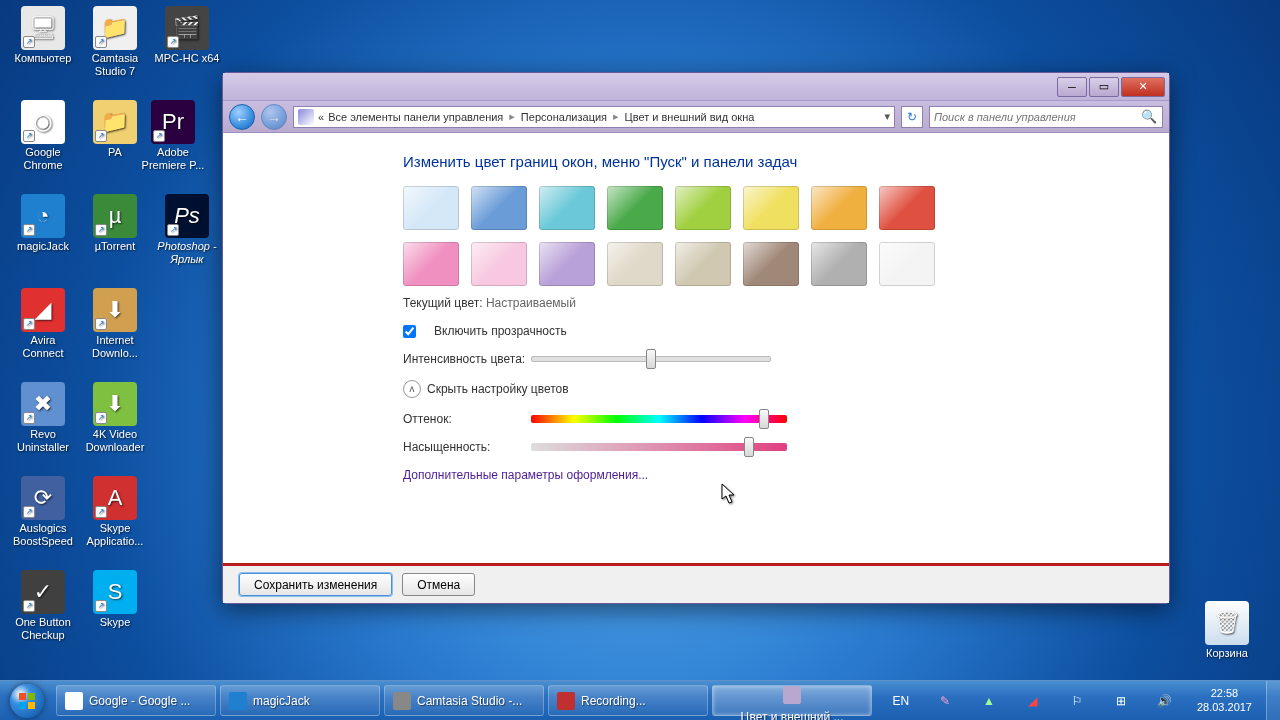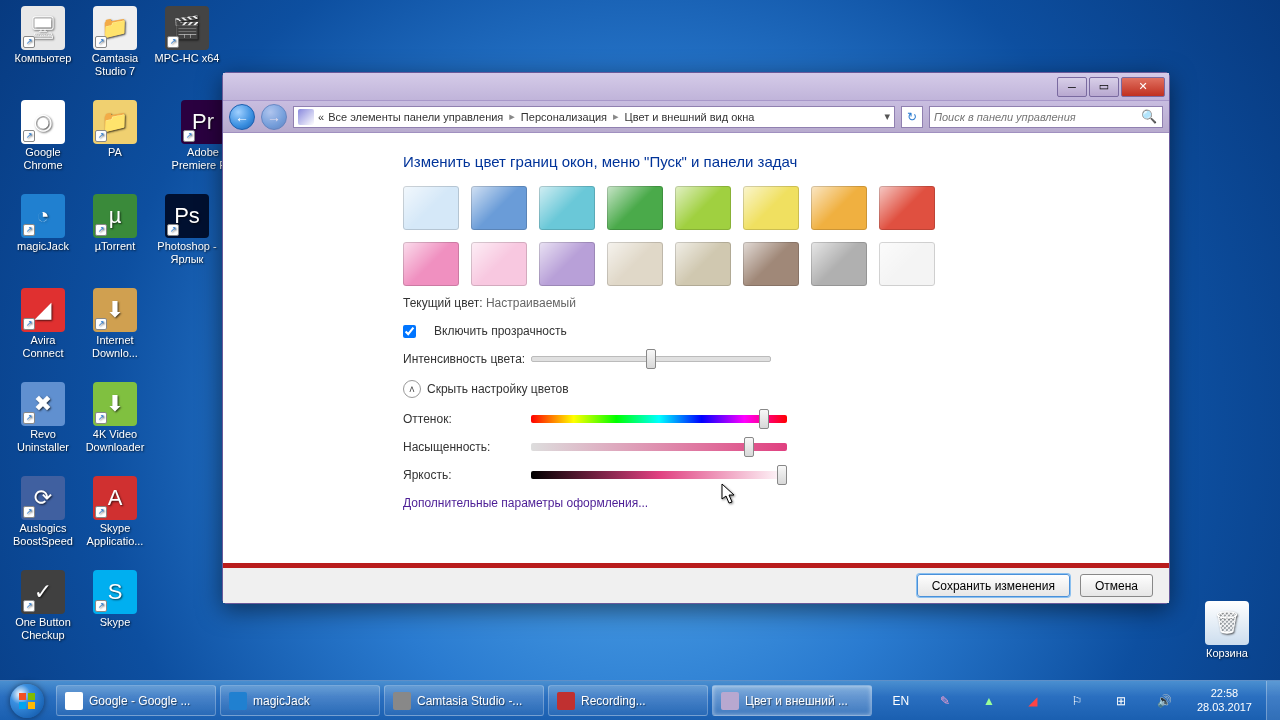--- a/index.html
+++ b/index.html
@@ -14,21 +14,21 @@
 .di { width: 66px; text-align: center; color: #fff; font-size: 11px; text-shadow: 1px 1px 2px rgba(0,0,0,.7); cursor: pointer; position: absolute; }
 .di .ico { width: 44px; height: 44px; margin: 0 auto 2px; border-radius: 4px; display: flex; align-items: center; justify-content: center; font-size: 22px; color: #fff; }
 .di .lbl { line-height: 1.15; word-wrap: break-word; }
 .shortcut { position: absolute; left: 2px; bottom: 2px; width: 12px; height: 12px; background: #fff; border: 1px solid #888; border-radius: 2px; font-size: 8px; color: #2a7bd0; line-height: 10px; }
 
 
 .taskbar { position: absolute; left: 0; right: 0; bottom: 0; height: 40px; background: linear-gradient(to bottom, #4a8fd0, #2a6fc0 40%, #1a5fb0); border-top: 1px solid rgba(255,255,255,.3); display: flex; align-items: stretch; }
 .start-orb { width: 54px; display: flex; align-items: center; justify-content: center; cursor: pointer; }
 .start-orb .orb { width: 34px; height: 34px; border-radius: 50%; background: radial-gradient(circle at 30% 30%, #fff, #3a8fe0 30%, #0a4fa0); position: relative; box-shadow: 0 0 6px rgba(0,0,0,.5); display: flex; align-items: center; justify-content: center; }
 .tbtn { min-width: 160px; max-width: 164px; margin: 4px 2px; border: 1px solid rgba(255,255,255,.25); border-radius: 3px; background: linear-gradient(to bottom, rgba(255,255,255,.2), rgba(255,255,255,.05)); display: flex; align-items: center; padding: 0 8px; color: #fff; font-size: 12px; cursor: pointer; gap: 6px; text-shadow: 1px 1px 1px rgba(0,0,0,.5); }
-.tbtn.active { background: linear-gradient(to bottom, rgba(255,255,255,.35), rgba(255,255,255,.15)); box-shadow: inset 0 0 4px rgba(255,255,255,.5); }
+.tbtn.active { background: linear-gradient(to bottom, rgba(255,255,255,.35), rgba(255,255,255,.15)); box-shadow: inset 0 0 4px rgba(255,255,255,.5); flex-direction: column; }
 .tbtn .ti { width: 18px; height: 18px; border-radius: 2px; flex-shrink: 0; }
 .tray { margin-left: auto; display: flex; align-items: center; color: #fff; font-size: 11px; padding: 0 6px; gap: 4px; }
 .tray .ic { width: 40px; height: 16px; display: flex; align-items: center; justify-content: center; font-size: 12px; }
 .clock { text-align: center; font-size: 11px; line-height: 1.2; padding: 0 8px; }
 .showdesk { width: 14px; border-left: 1px solid rgba(255,255,255,.3); background: rgba(255,255,255,.1); cursor: pointer; }
 
 
 .window { position: absolute; left: 222px; top: 72px; width: 948px; height: 532px; background: #cbbfe0; border: 1px solid #6a5a9a; border-radius: 5px; box-shadow: 0 6px 24px rgba(0,0,0,.5); display: flex; flex-direction: column; }
 .titlezone { height: 28px; display: flex; justify-content: flex-end; align-items: center; padding: 0 4px; background: linear-gradient(to bottom, #d5cbe8, #c0b4da); border-bottom: 1px solid #a898ca; }
 .winctl { display: flex; gap: 2px; }
@@ -60,21 +60,21 @@
 .track { position: relative; height: 6px; width: 256px; background: #e0e0e0; border: 1px solid #bbb; border-radius: 2px; }
 .track.plain { width: 240px; }
 .track.hue { background: linear-gradient(to right, red, yellow, lime, cyan, blue, magenta, red); border: 0; height: 8px; }
 .track.sat { background: linear-gradient(to right, #ddd, #e04080); border: 0; height: 8px; }
 .track.lig { background: linear-gradient(to right, #000, #e04080, #fff); border: 0; height: 8px; }
 .thumb { position: absolute; top: 50%; width: 10px; height: 20px; background: linear-gradient(to bottom,#f8f8f8,#d8d8d8); border: 1px solid #888; border-radius: 2px; transform: translate(-50%,-50%); cursor: pointer; }
 .toggle { font-size: 12px; margin: 14px 0 14px; display: flex; align-items: center; gap: 6px; cursor: pointer; }
 .toggle .circ { width: 18px; height: 18px; border: 1px solid #999; border-radius: 50%; display: flex; align-items: center; justify-content: center; font-size: 10px; color: #444; }
 .link { color: #4c1d95; font-size: 12px; cursor: pointer; margin-top: 6px; }
 
-.footer { height: 40px; background: #f0f0f0; border-top: 5px solid #b91c1c; display: flex; align-items: center; justify-content: flex-end; padding: 12px 16px; gap: 10px; }
+.footer { height: 40px; background: #f0f0f0; border-top: 3px solid #b91c1c; display: flex; align-items: center; justify-content: flex-start; padding: 12px 16px; gap: 10px; }
 .footer button { height: 23px; padding: 0 14px; font-size: 12px; border: 1px solid #888; border-radius: 3px; background: linear-gradient(to bottom,#fefefe,#e6e6e6); cursor: pointer; }
 .footer button.primary { border-color: #4a90d9; box-shadow: 0 0 0 1px #8ac0f0; }
 
 .cursor { position: absolute; left: 721px; top: 483px; width: 16px; height: 22px; z-index: 999; pointer-events: none; }
 .cursor svg { filter: drop-shadow(1px 1px 1px rgba(0,0,0,.5)); }
 </style>
 </head>
 <body>
 
 <div class="desktop" id="desktop">
@@ -91,33 +91,33 @@
       <div class="lbl">MPC-HC x64</div>
     </div>
     <div class="di" style="left: 10px; top: 100px;">
       <div class="ico" style="background:#fff;position:relative">◉<div class="shortcut">↗</div></div>
       <div class="lbl">Google Chrome</div>
     </div>
     <div class="di" style="left: 82px; top: 100px;">
       <div class="ico" style="background:#f0d070;position:relative">📁<div class="shortcut">↗</div></div>
       <div class="lbl">PA</div>
     </div>
-    <div class="di" style="left: 170px; top: 100px;">
+    <div class="di" style="left: 140px; top: 100px;">
       <div class="ico" style="background:#2a0040;position:relative">Pr<div class="shortcut">↗</div></div>
       <div class="lbl">Adobe Premiere P...</div>
     </div>
     <div class="di" style="left: 10px; top: 194px;">
       <div class="ico" style="background:#2080d0;position:relative">◔<div class="shortcut">↗</div></div>
       <div class="lbl">magicJack</div>
     </div>
     <div class="di" style="left: 82px; top: 194px;">
       <div class="ico" style="background:#3a8a3a;position:relative">µ<div class="shortcut">↗</div></div>
       <div class="lbl">µTorrent</div>
     </div>
-    <div class="di" style="left: 154px; top: 194px;">
+    <div class="di" style="left: 154px; top: 194px; font-style: italic;">
       <div class="ico" style="background:#001030;position:relative">Ps<div class="shortcut">↗</div></div>
       <div class="lbl">Photoshop - Ярлык</div>
     </div>
     <div class="di" style="left: 10px; top: 288px;">
       <div class="ico" style="background:#e03030;position:relative">◢<div class="shortcut">↗</div></div>
       <div class="lbl">Avira Connect</div>
     </div>
     <div class="di" style="left: 82px; top: 288px;">
       <div class="ico" style="background:#d0a050;position:relative">⬇<div class="shortcut">↗</div></div>
       <div class="lbl">Internet Downlo...</div>
@@ -226,26 +226,20 @@
       <div class="track hue">
         <div class="thumb" id="th-hue" style="left: 91%;"></div>
       </div>
     </div>
     <div class="slrow">
       <span class="lab">Насыщенность:</span>
       <div class="track sat">
         <div class="thumb" id="th-sat" style="left: 85%;"></div>
       </div>
     </div>
-    <div class="slrow">
-      <span class="lab">Яркость:</span>
-      <div class="track lig">
-        <div class="thumb" id="th-lig" style="left: 98%;"></div>
-      </div>
-    </div>
     <div class="link">Дополнительные параметры оформления...</div>
   </div>
 
   <div class="footer">
     <button class="primary">Сохранить изменения</button>
     <button>Отмена</button>
   </div>
 </div>
 
 <div class="taskbar">

